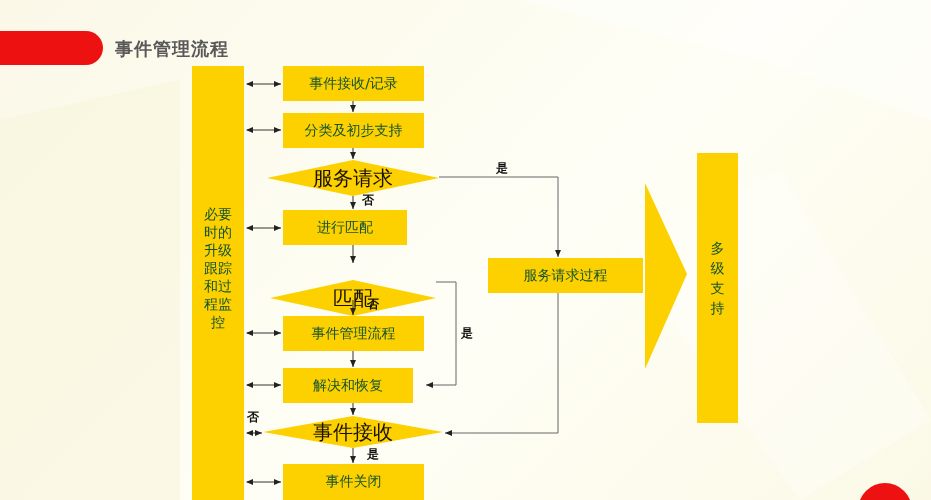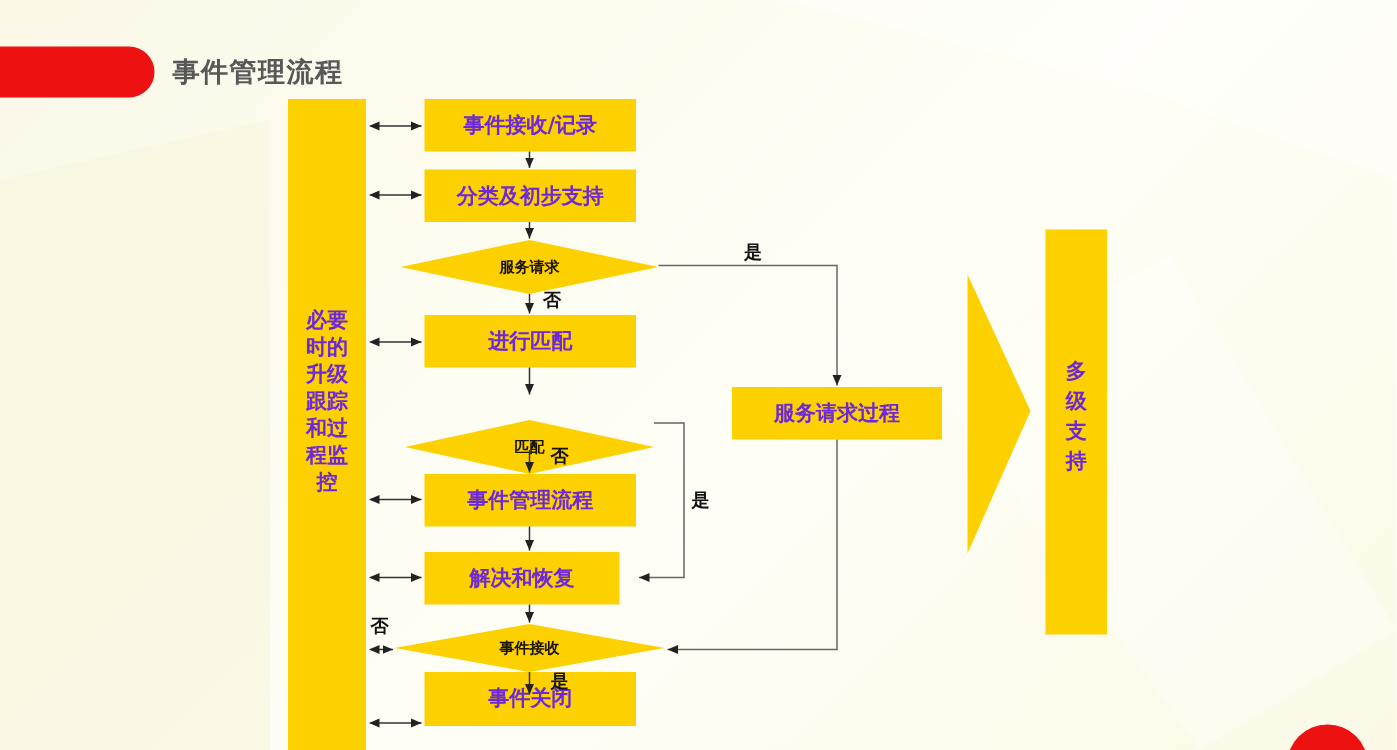--- a/index.html
+++ b/index.html
@@ -11,34 +11,34 @@
     .bg-shape { position: absolute; pointer-events: none; }
     .title-bar {
       position: absolute; left: -20px; top: 31px; width: 123px; height: 34px;
       background: #ee1111; border-radius: 0 17px 17px 0;
     }
     .title {
       position: absolute; left: 115px; top: 32px; font-size: 18px; font-weight: bold;
       color: #585858; letter-spacing: 1px; line-height: 34px;
     }
     .box {
-      position: absolute; background: #fdd000; color: #6d28d9; font-weight: bold;
+      position: absolute; background: #fdd000; color: #14532d; font-weight: normal;
       font-size: 14px; display: flex; align-items: center; justify-content: center;
     }
     .vtext { writing-mode: horizontal-tb; text-align: center; line-height: 18px; }
     .left-col { left: 192px; top: 66px; width: 52px; height: 434px; }
     .left-col .vtext { width: 40px; font-size: 14px; line-height: 18px; margin-top: -30px; text-align: center; }
     .right-col { left: 697px; top: 153px; width: 41px; height: 270px; }
     .right-col .vtext { width: 16px; font-size: 14px; line-height: 20px; margin-top: -20px; }
     .diamond-wrap { position: absolute; }
     .diamond-wrap svg { position: absolute; left: 0; top: 0; }
     .diamond-label {
       position: absolute; left: 0; top: 0; width: 100%; height: 100%;
       display: flex; align-items: center; justify-content: center;
-      font-weight: bold; font-size: 10px; color: #1a1200;
+      font-weight: normal; font-size: 20px; color: #1a1200;
     }
     .lbl { position: absolute; font-size: 12px; color: #111; font-weight: bold; }
     svg.connectors { position: absolute; left: 0; top: 0; }
     .red-circle {
       position: absolute; left: 858px; top: 483px; width: 54px; height: 54px;
       border-radius: 50%; background: #ee1111;
     }
   </style>
 </head>
 <body>
@@ -84,21 +84,21 @@
   <span>分类及初步支持</span>
 </div>
 
 <div class="diamond-wrap" style="left:267px;top:160px;width:172px;height:36px;">
   <svg width="172" height="36">
       <polygon points="0,18 86,0 172,18 86,36" fill="#fdd000"></polygon>
     </svg>
   <div class="diamond-label">服务请求</div>
 </div>
 
-<div class="box" style="left:283px;top:210px;width:141px;height:35px;">
+<div class="box" style="left:283px;top:210px;width:124px;height:35px;">
   <span>进行匹配</span>
 </div>
 
 <div class="diamond-wrap" style="left:270px;top:280px;width:166px;height:36px;">
   <svg width="166" height="36">
       <polygon points="0,18 83,0 166,18 83,36" fill="#fdd000"></polygon>
     </svg>
   <div class="diamond-label">匹配</div>
 </div>
 
@@ -109,25 +109,25 @@
   <span>解决和恢复</span>
 </div>
 
 <div class="diamond-wrap" style="left:263px;top:416px;width:180px;height:32px;">
   <svg width="180" height="32">
       <polygon points="0,16 90,0 180,16 90,32" fill="#fdd000"></polygon>
     </svg>
   <div class="diamond-label">事件接收</div>
 </div>
 
-<div class="box" style="left:283px;top:448px;width:141px;height:36px;text-align:right;">
+<div class="box" style="left:283px;top:464px;width:141px;height:36px;text-align:right;">
   <span>事件关闭</span>
 </div>
 
-<div class="box" style="left:488px;top:258px;width:140px;height:35px;align-items:center;">
+<div class="box" style="left:488px;top:258px;width:155px;height:35px;align-items:center;">
   <span>服务请求过程</span>
 </div>
 
 <svg class="connectors" width="931" height="500">
   <defs>
     <marker id="ah" markerWidth="8" markerHeight="8" refX="7" refY="4" orient="auto" markerUnits="userSpaceOnUse">
       <path d="M0,1 L7,4 L0,7 Z" fill="#222"></path>
     </marker>
     <marker id="ahs" markerWidth="8" markerHeight="8" refX="1" refY="4" orient="auto" markerUnits="userSpaceOnUse">
       <path d="M7,1 L0,4 L7,7 Z" fill="#222"></path>

